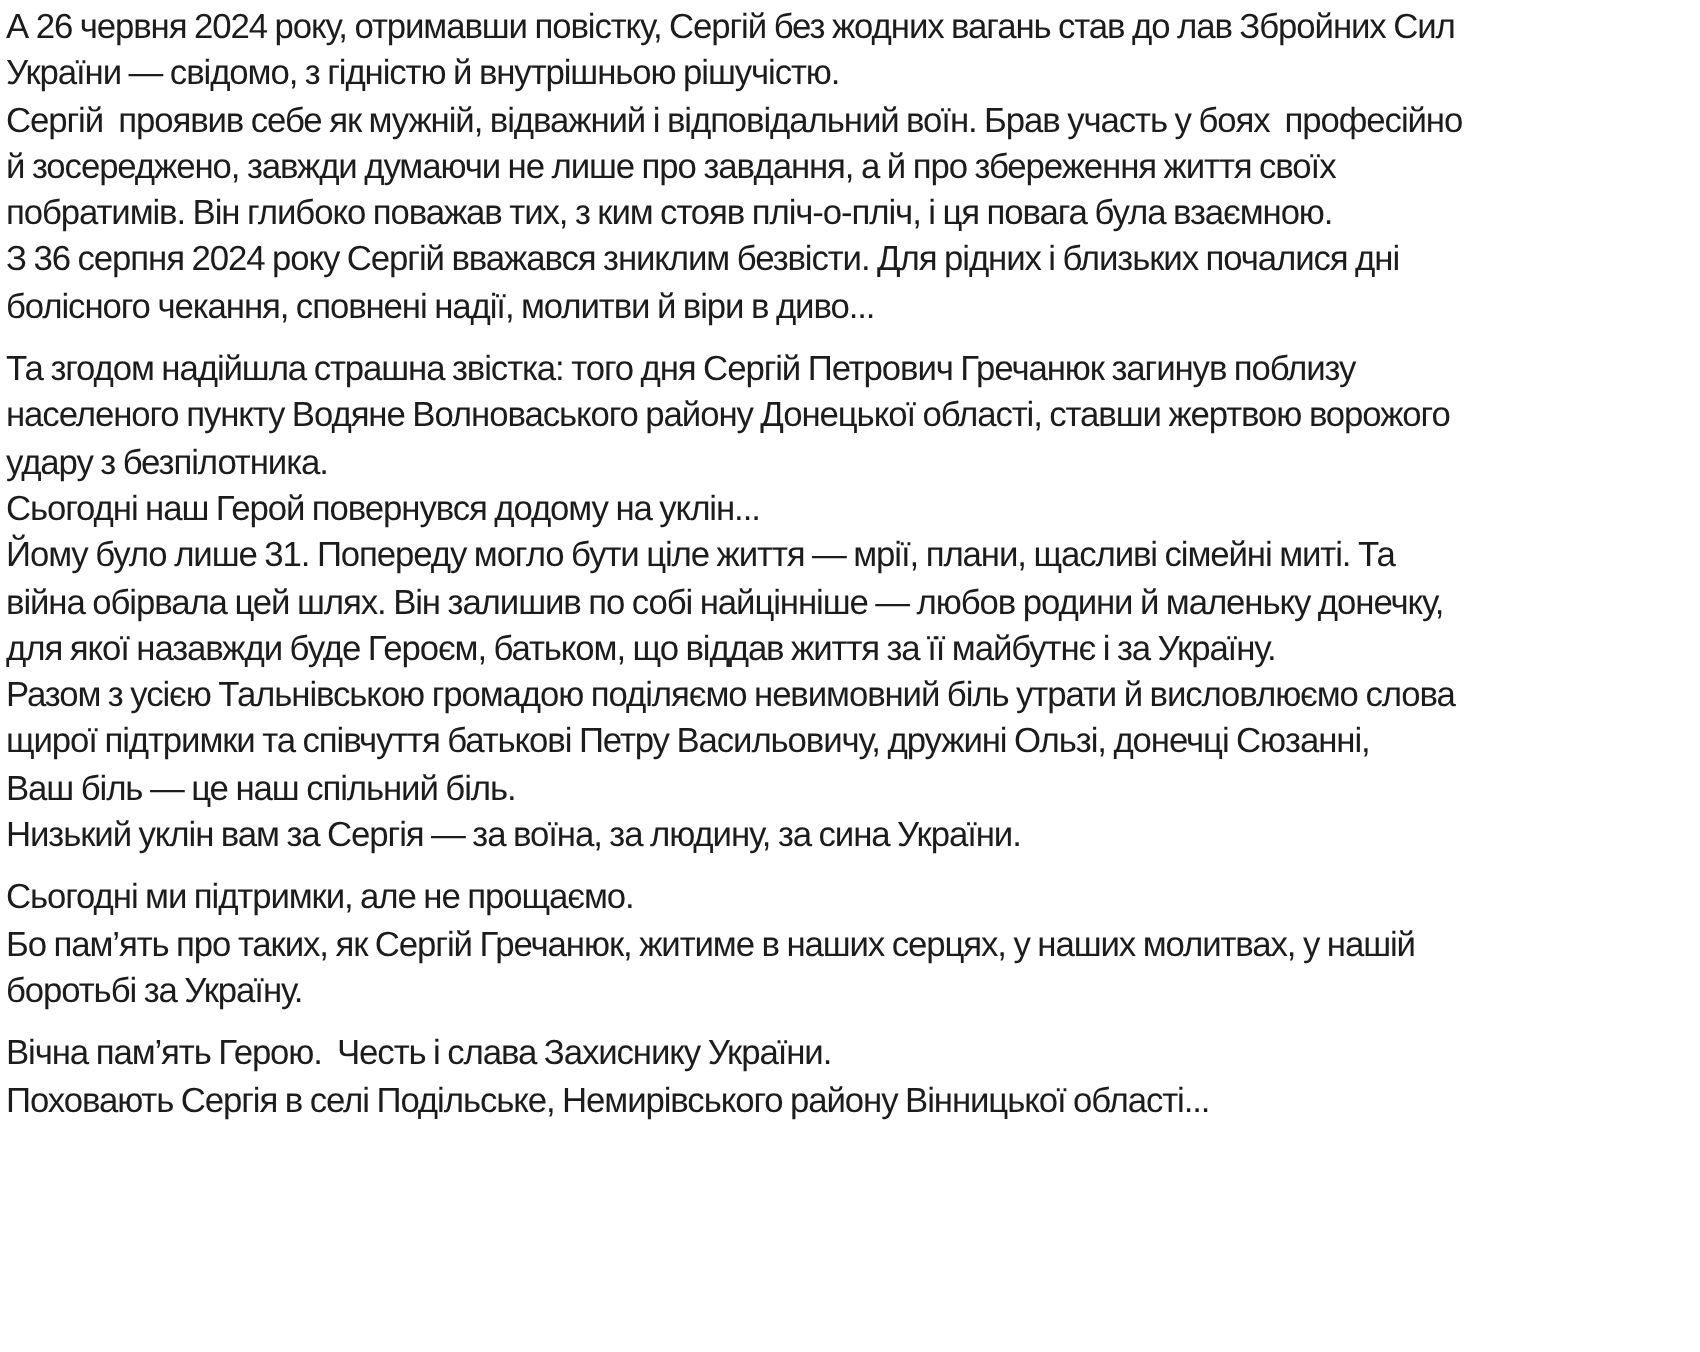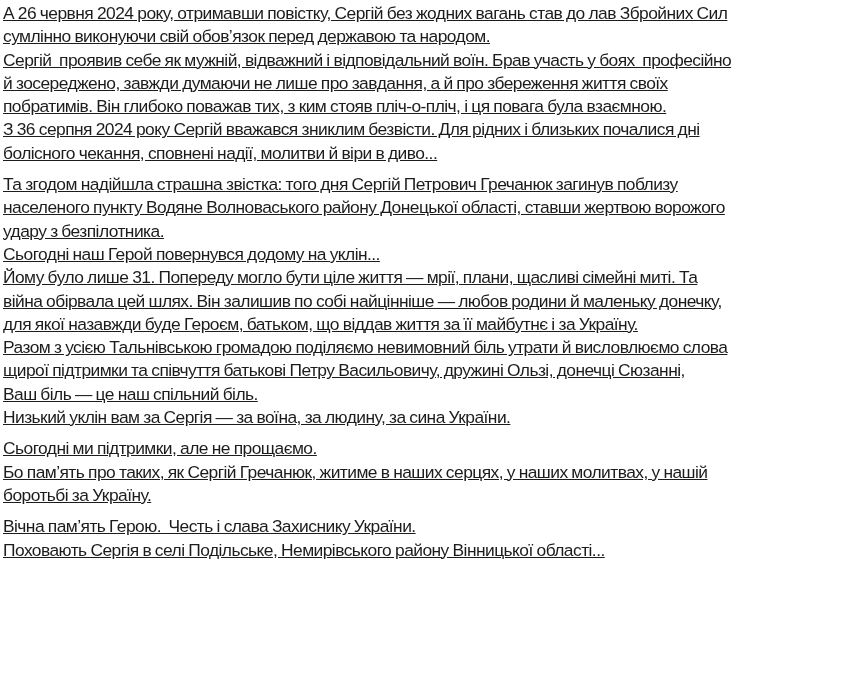--- a/index.html
+++ b/index.html
@@ -5,32 +5,31 @@
   html, body { margin: 0; padding: 0; background: #ffffff; }
   body { width: 850px; height: 676px; overflow: hidden; }
   .doc {
     padding: 2px 0 0 3px;
     font-family: "Liberation Sans", sans-serif;
     font-size: 17.4px;
     line-height: 23.3px;
     color: #1c1c1c;
     letter-spacing: -0.55px;
     word-spacing: -0.5px;
-    text-decoration: underline;
   }
   .line { white-space: pre; display: block; }
   .gap { height: 8px; }
 </style>
 </head>
 <body>
 
 <div class="doc">
   <div>
     <span class="line">А 26 червня 2024 року, отримавши повістку, Сергій без жодних вагань став до лав Збройних Сил</span>
-    <span class="line">сумлінно виконуючи свій обов’язок перед державою та народом.</span>
+    <span class="line">України — свідомо, з гідністю й внутрішньою рішучістю.</span>
     <span class="line">Сергій  проявив себе як мужній, відважний і відповідальний воїн. Брав участь у боях  професійно</span>
     <span class="line">й зосереджено, завжди думаючи не лише про завдання, а й про збереження життя своїх</span>
     <span class="line">побратимів. Він глибоко поважав тих, з ким стояв пліч-о-пліч, і ця повага була взаємною.</span>
     <span class="line">З 36 серпня 2024 року Сергій вважався зниклим безвісти. Для рідних і близьких почалися дні</span>
     <span class="line">болісного чекання, сповнені надії, молитви й віри в диво...</span>
   </div>
   <div class="gap"></div>
   <div>
     <span class="line">Та згодом надійшла страшна звістка: того дня Сергій Петрович Гречанюк загинув поблизу</span>
     <span class="line">населеного пункту Водяне Волноваського району Донецької області, ставши жертвою ворожого</span>

